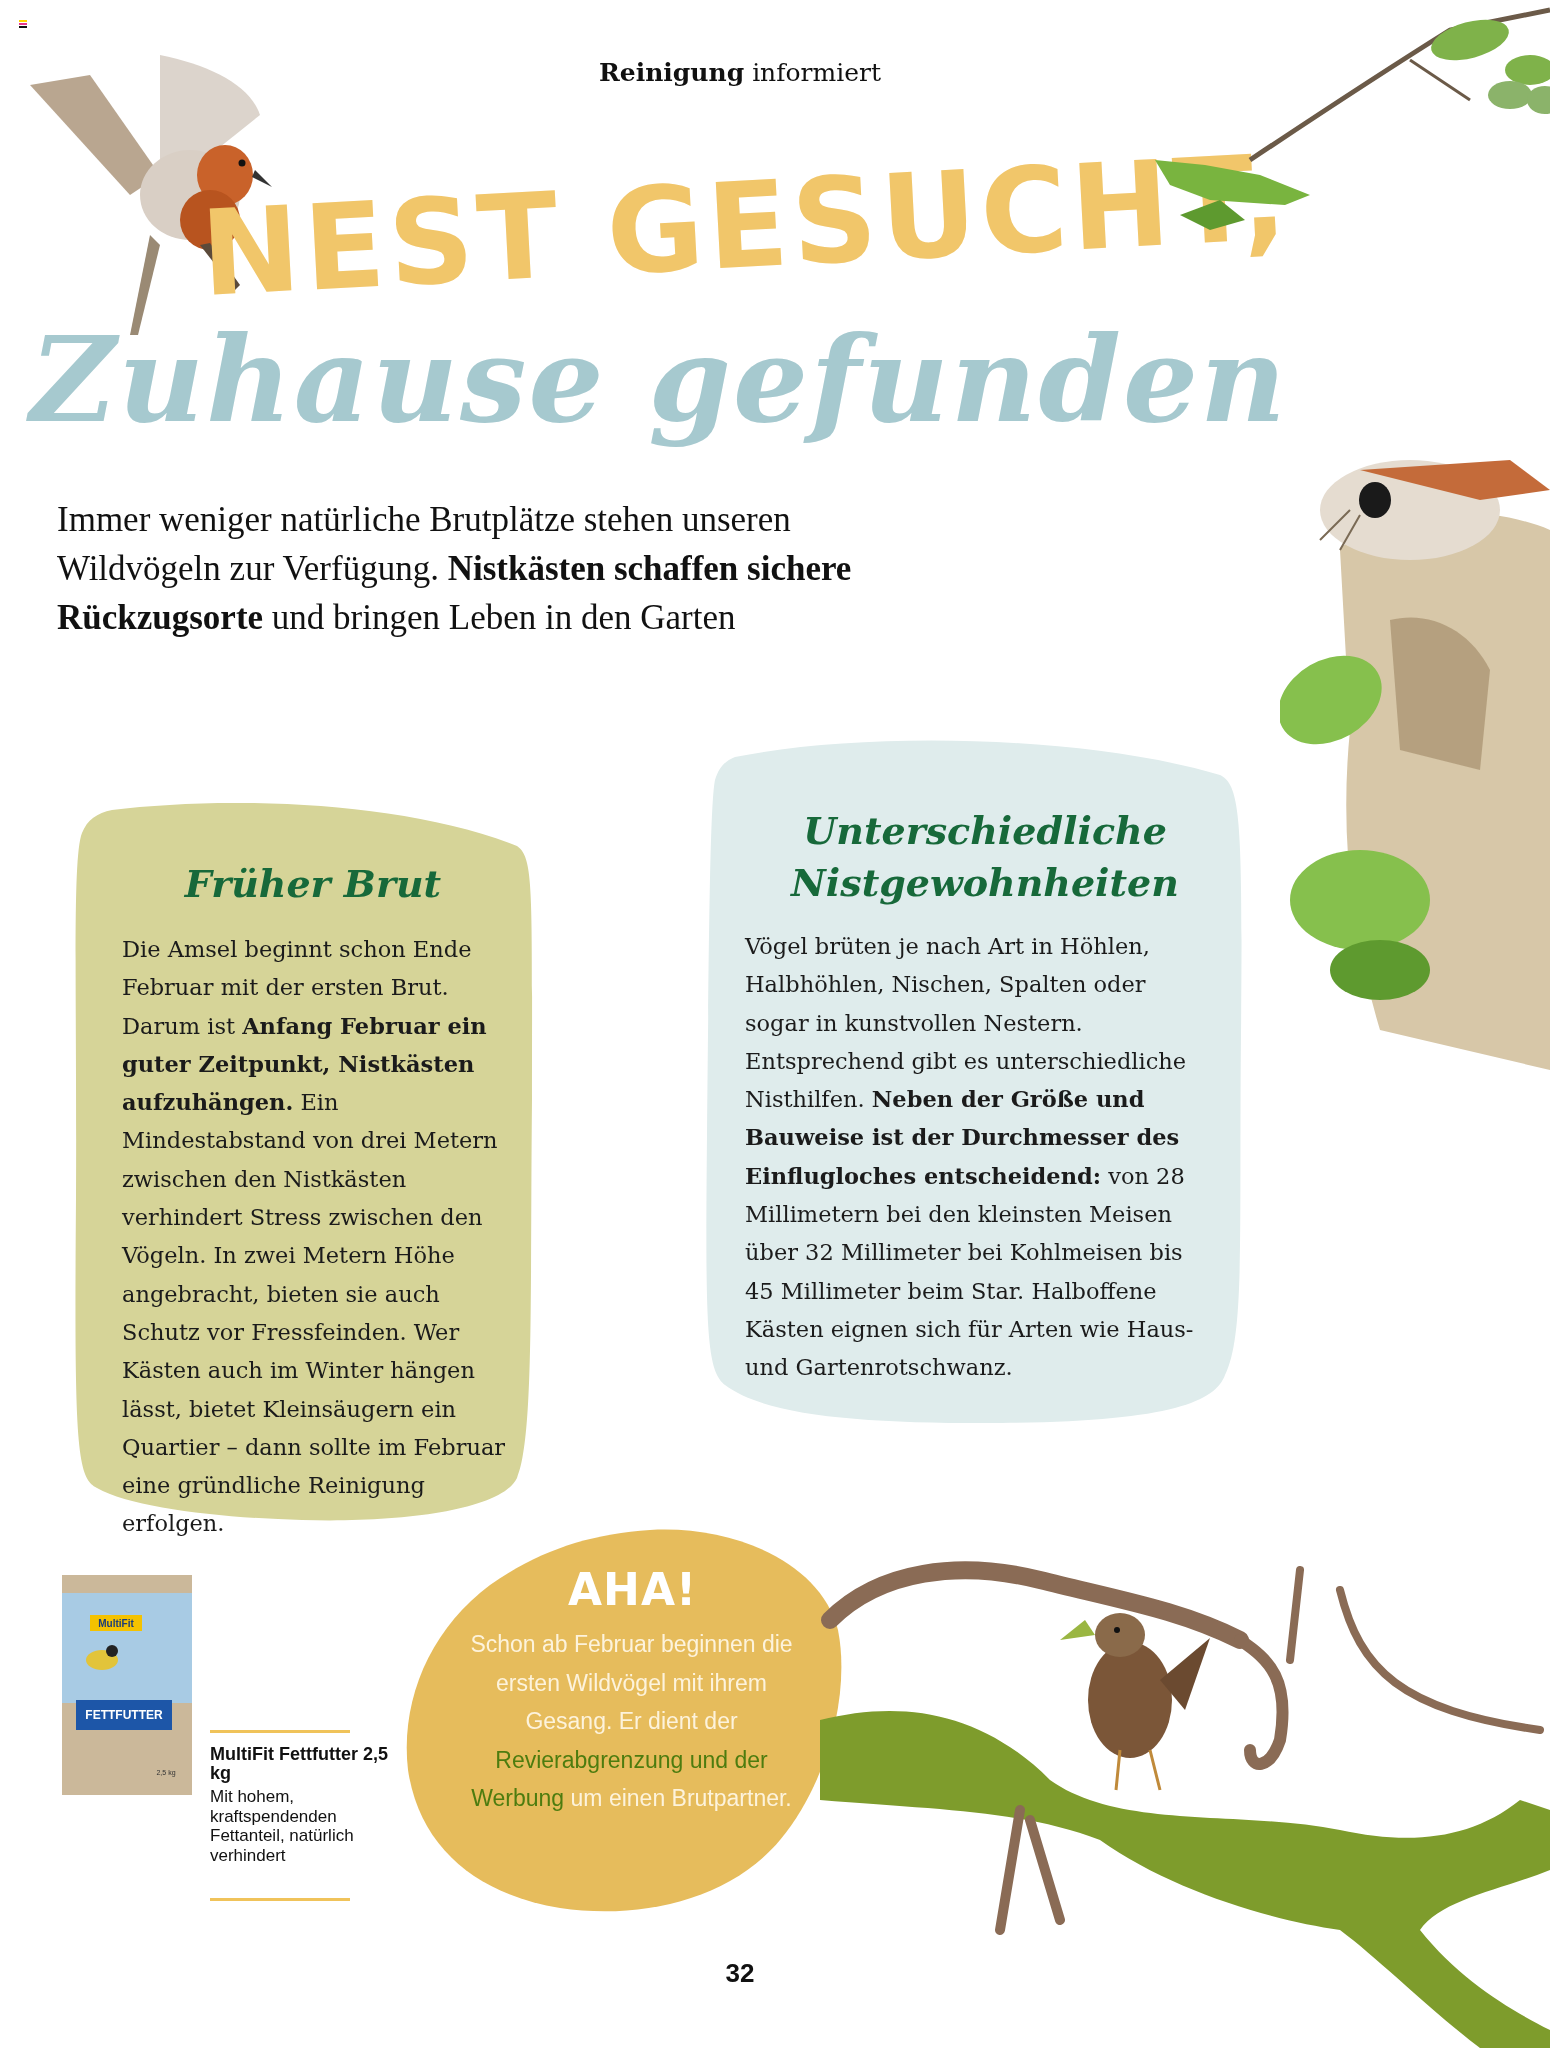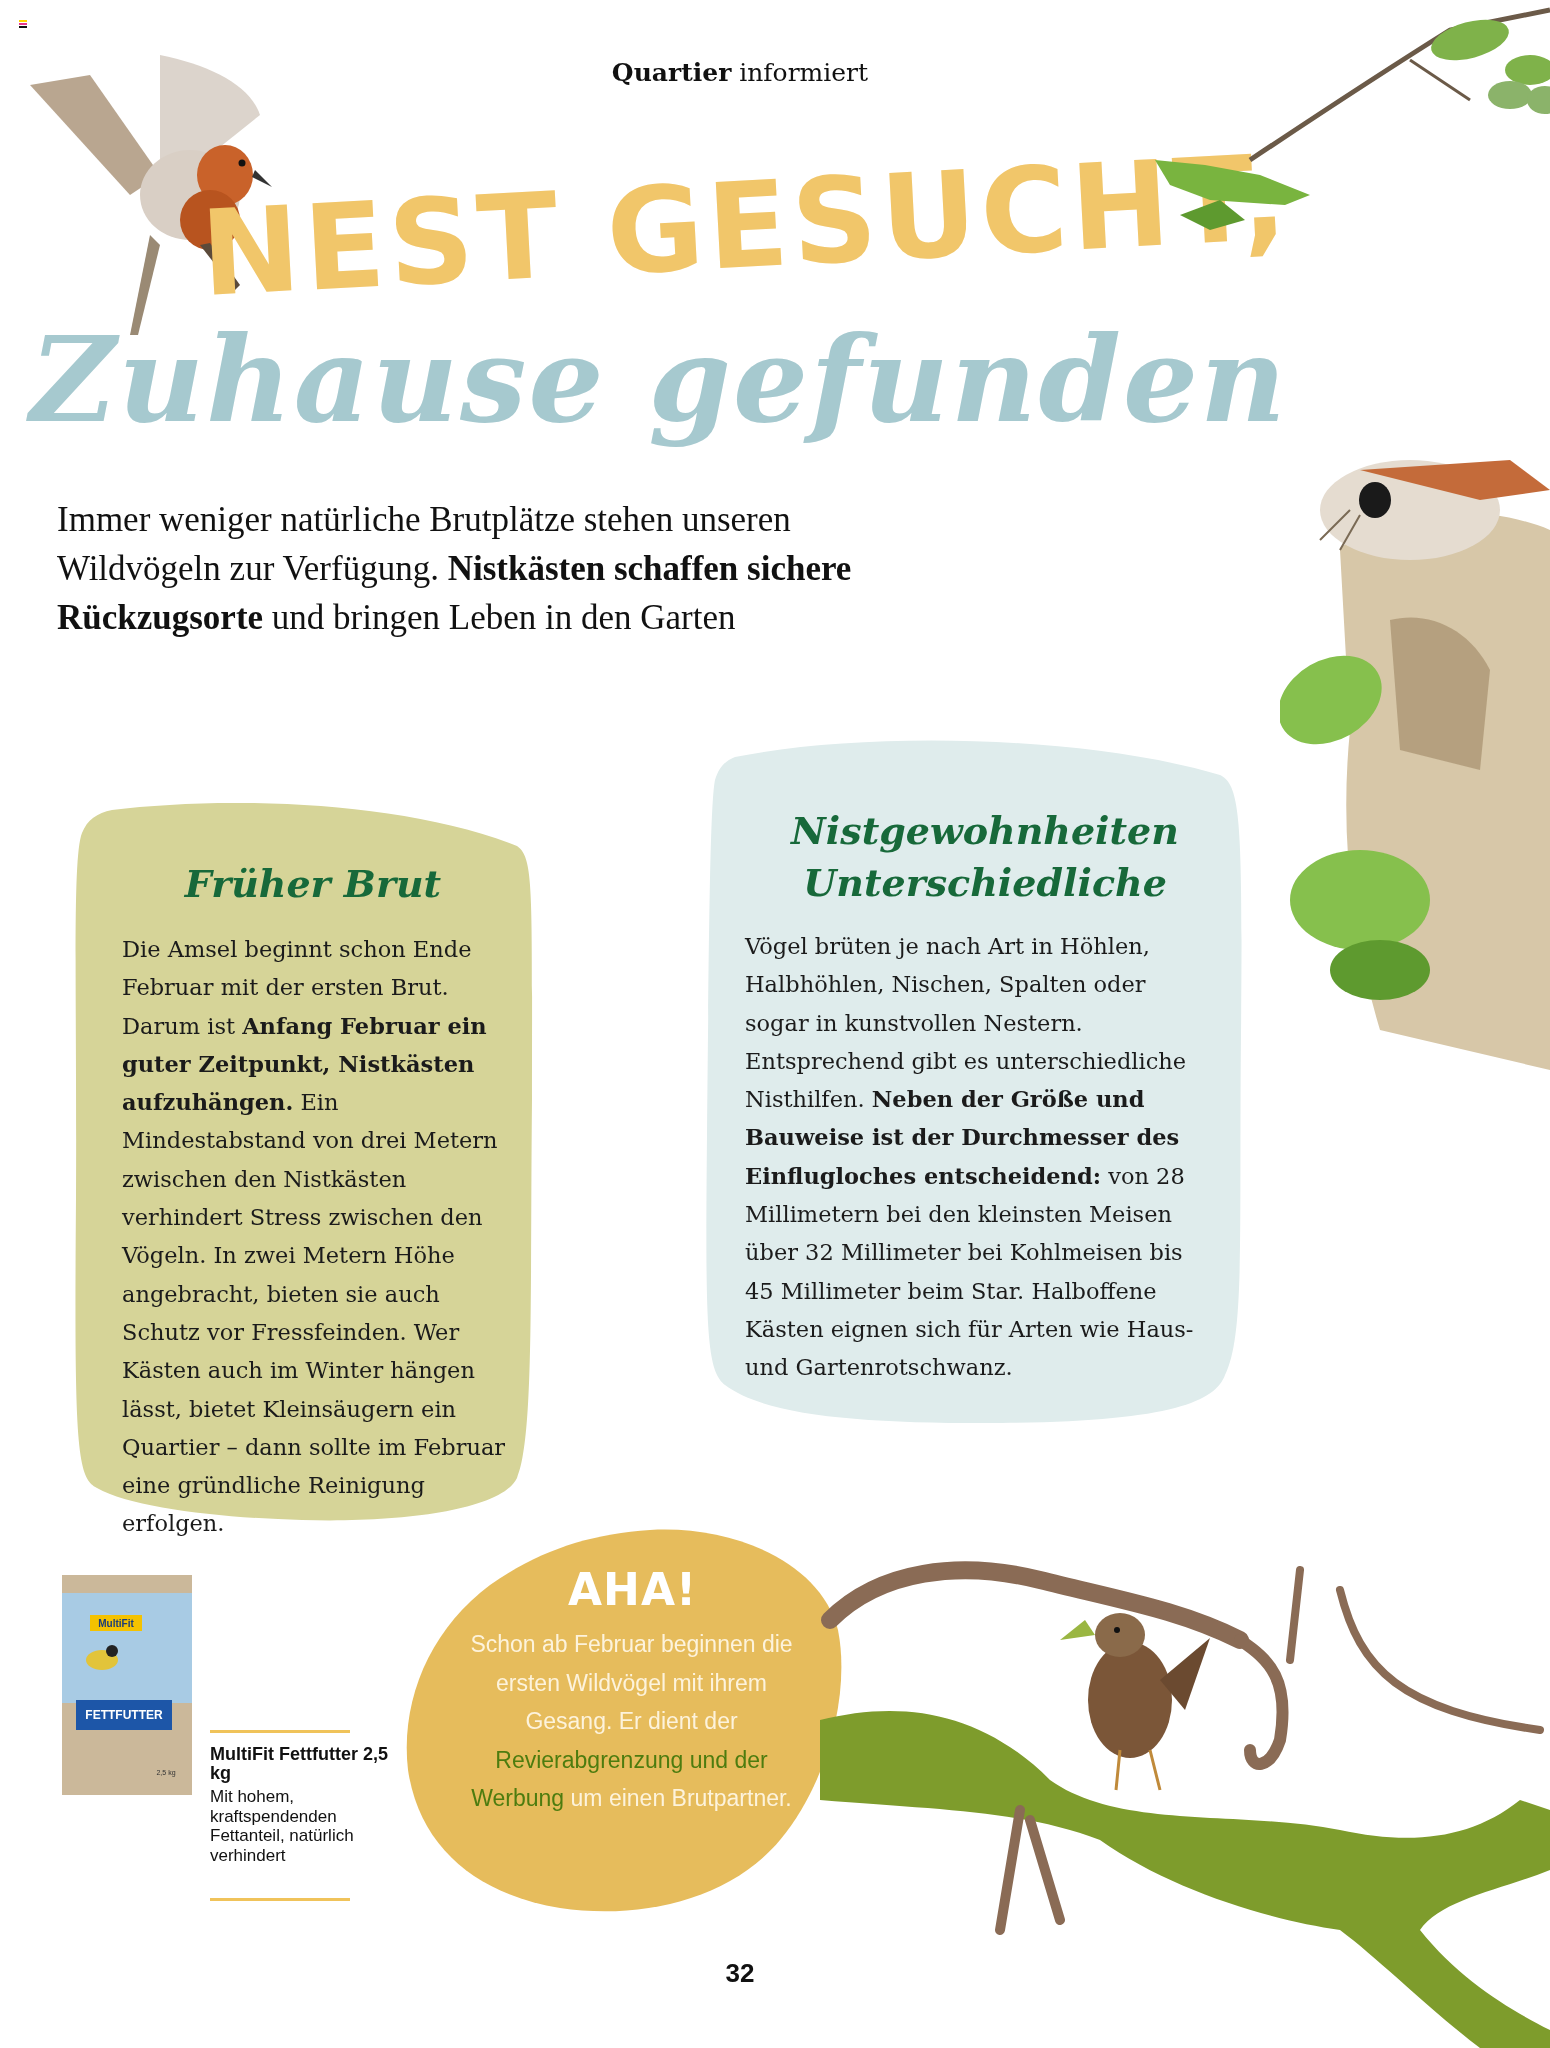--- a/index.html
+++ b/index.html
@@ -76,21 +76,21 @@
   <ellipse cx="180" cy="150" rx="50" ry="45" fill="#d9cfc5"></ellipse>
   <ellipse cx="215" cy="130" rx="28" ry="30" fill="#c9622a"></ellipse>
   <ellipse cx="200" cy="175" rx="30" ry="30" fill="#b8541f"></ellipse>
   <circle cx="232" cy="118" r="3.5" fill="#111"></circle>
   <path d="M245 125 L262 142 L242 132 Z" fill="#333"></path>
   <path d="M140 190 L120 290 L128 290 L150 200 Z" fill="#9a8a74"></path>
   <path d="M190 200 L225 245 L230 240 L200 198 Z" fill="#5b4a3a"></path>
 </svg>
 
 <div class="abs kicker">
-  <b>Quartier</b>
+  <b>Reinigung</b>
   <span class="light">informiert</span>
 </div>
 
 <div class="abs headline-1">NEST GESUCHT,</div>
 <div class="abs headline-2">Zuhause gefunden</div>
 
 <svg class="deco" style="left:1150px;top:0px;width:400px;height:470px" viewBox="0 0 400 470">
   <path d="M100 160 C160 120 220 80 300 30 L400 10" stroke="#6b5a48" stroke-width="5" fill="none"></path>
   <path d="M260 60 L320 100" stroke="#6b5a48" stroke-width="3" fill="none"></path>
   <g fill="#7fb24a">
@@ -133,22 +133,22 @@
     </p>
   </div>
 </div>
 
 <div class="box box-right">
   <svg class="bg" viewBox="0 0 540 688" preserveAspectRatio="none">
     <path d="M30 22 C160 -4 380 0 515 40 C535 50 538 80 536 300 C534 500 540 600 520 640 C510 668 460 688 280 688 C150 688 60 680 20 650 C2 635 0 600 2 400 C4 200 5 70 10 45 C14 32 20 26 30 22 Z" fill="#dfecec"></path>
   </svg>
   <div class="box-content">
     <div class="box-title">
+      <div>Unterschiedliche</div>
       <div>Nistgewohnheiten</div>
-      <div>Unterschiedliche</div>
     </div>
     <p class="box-body" style="width:470px">
       <span>Vögel brüten je nach Art in Höhlen, Halbhöhlen, Nischen, Spalten oder sogar in kunstvollen Nestern. Entsprechend gibt es unterschiedliche Nisthilfen. </span><b>Neben der Größe und Bauweise ist der Durchmesser des Einflugloches entscheidend:</b><span> von 28 Millimetern bei den kleinsten Meisen über 32 Millimeter bei Kohlmeisen bis 45 Millimeter beim Star. Halboffene Kästen eignen sich für Arten wie Haus- und Gartenrotschwanz.</span>
     </p>
   </div>
 </div>
 
 <div class="abs product-img">
   <svg width="130" height="220" viewBox="0 0 130 220">
     <rect x="0" y="0" width="130" height="220" fill="#cbb89a"></rect>

